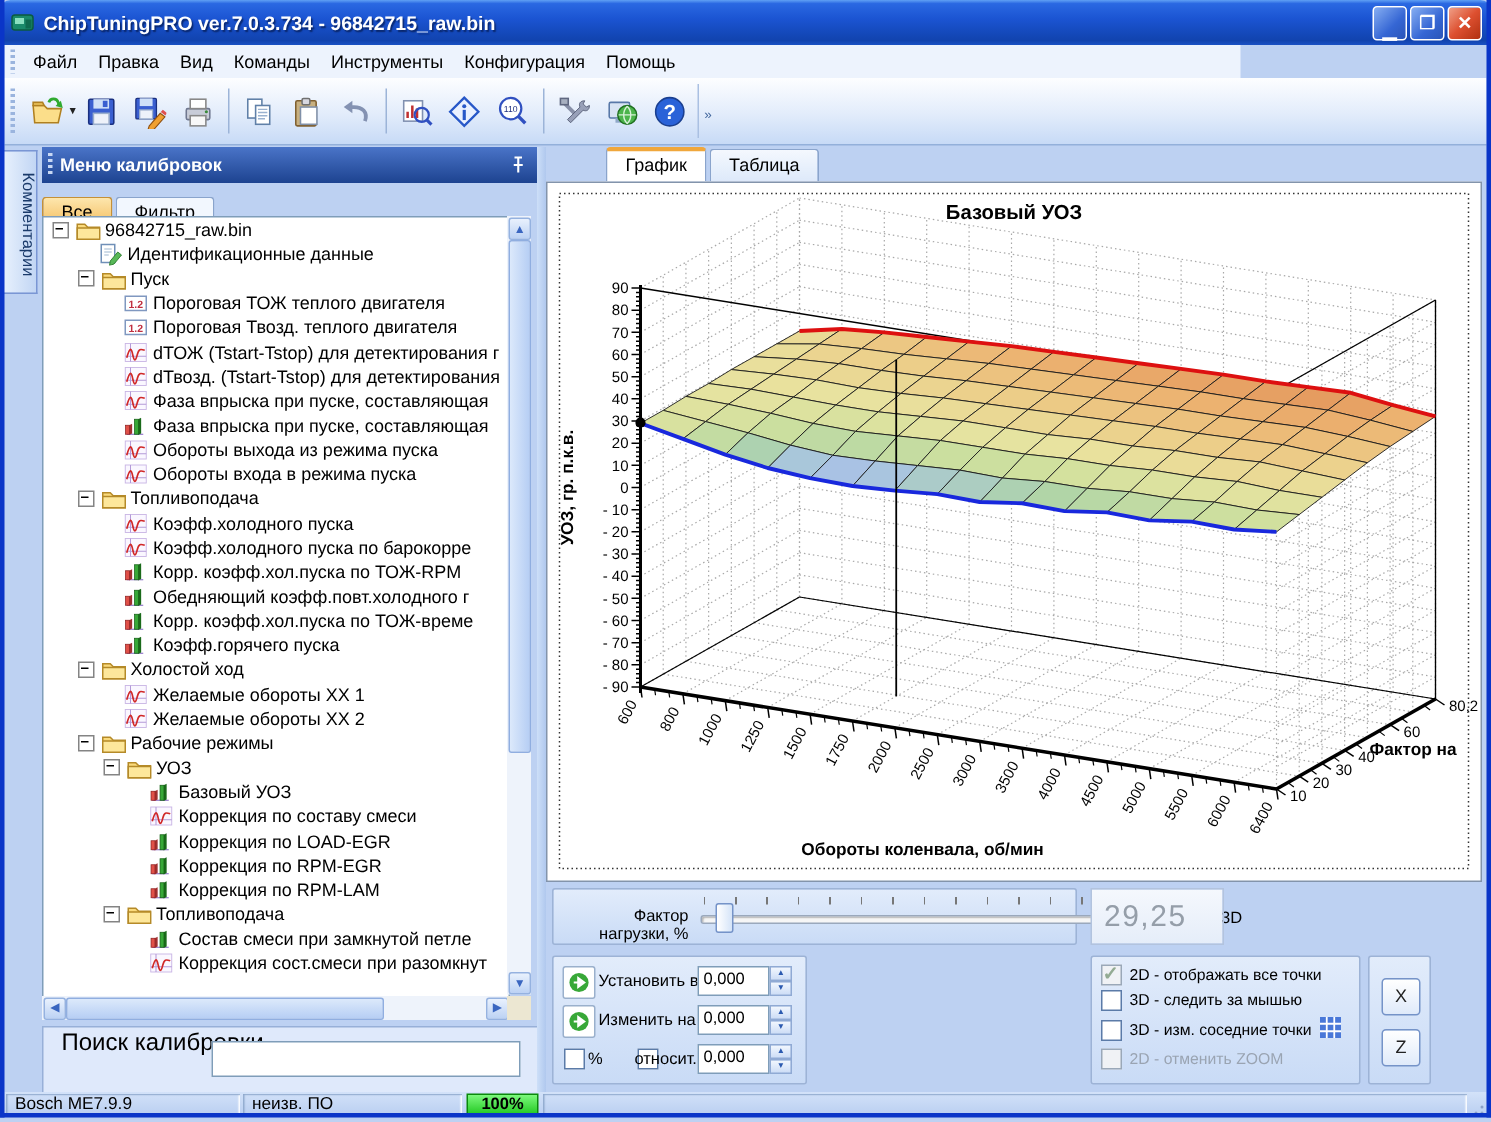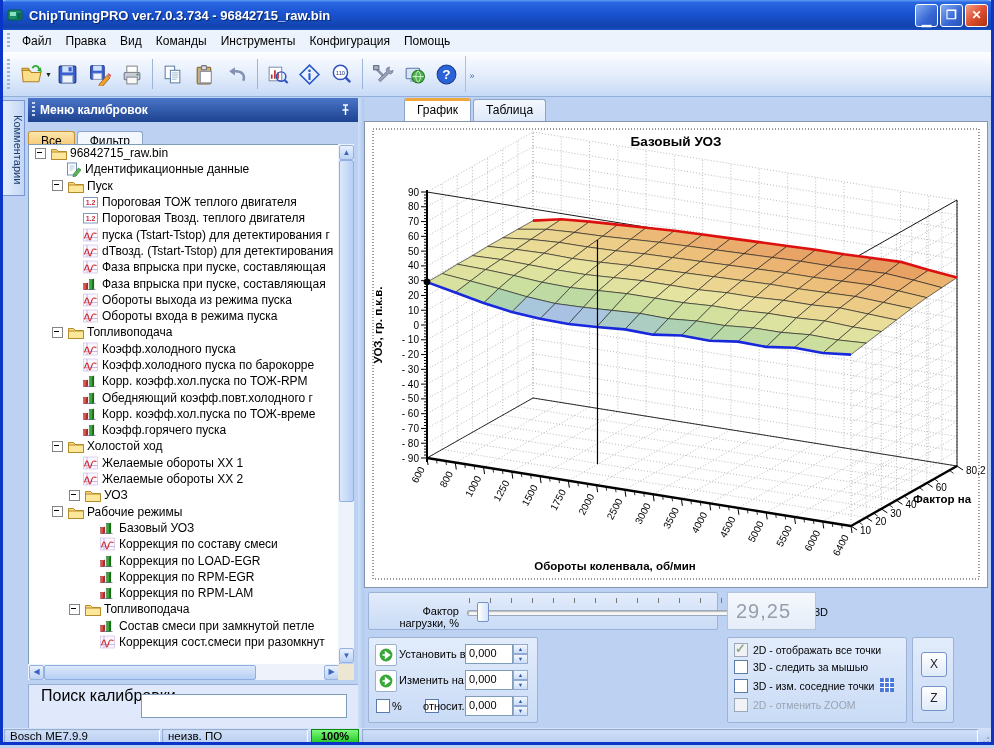--- a/index.html
+++ b/index.html
@@ -8,21 +8,21 @@
   
   #titlebar{left:0;top:0;width:994px;height:30px;border-radius:7px 7px 0 0;
     background:linear-gradient(180deg,#60a0f4 0%,#2a68e2 8%,#1b54d2 42%,#1143ae 90%,#1a51c4 100%);
     display:flex;align-items:center;color:#fff;}
   #winborder{left:0;top:0;width:988px;height:742px;border:3px solid #0a35c8;border-top:none;pointer-events:none;z-index:99;}
   .titletext{font-size:13px;font-weight:bold;text-shadow:1px 1px 1px #09266b;margin-left:6px;white-space:nowrap;}
   .winbtn{width:21px;height:21px;border:1px solid #fff;border-radius:3px;margin-left:2px;
     background:linear-gradient(135deg,#86aef2,#3566d4 60%,#2a55b8);position:relative;}
   .winbtn.close{background:linear-gradient(135deg,#f0a088,#dd5030 50%,#b03010);}
   .winbtn span{position:absolute;left:0;top:0;width:100%;height:100%;color:#fff;font-size:12px;font-weight:bold;text-align:center;line-height:20px;}
-  #menubar{left:3px;top:30px;width:988px;height:22px;background:#edf3fd;border-bottom:1px solid #c6d7f1;display:flex;align-items:center;}
+  #menubar{left:3px;top:30px;width:824px;height:22px;background:#edf3fd;border-bottom:1px solid #c6d7f1;display:flex;align-items:center;}
   .grip{width:3px;height:70%;margin:0 5px 0 4px;background-image:repeating-linear-gradient(180deg,#9ab4de 0 2px,transparent 2px 4px);}
   .menu-item{font-size:12px;color:#000;padding:2px 7px;}
   #toolbar{left:3px;top:52px;width:988px;height:44px;display:flex;align-items:center;
     background:linear-gradient(180deg,#fdfeff,#e2ecfb 55%,#c7daf6);border-bottom:1px solid #93b0da;}
   .tbtn{width:32px;height:34px;display:flex;align-items:center;justify-content:center;border-radius:3px;}
   .tsep{width:1px;height:30px;background:#9cb4d8;margin:0 4px;}
   .tb-drop{font-size:7px;color:#222;margin-left:-2px;}
   
   #comments-tab{left:2px;top:100px;width:22px;height:90px;background:linear-gradient(90deg,#e8f1fd,#c2d6f4);
     border:1px solid #7a96d4;border-left:none;border-radius:0 0 0 0;font-size:11px;color:#1a3a6a;
@@ -283,21 +283,21 @@
           </svg>
           <span class="tlabel">Пороговая Твозд. теплого двигателя</span>
         </div>
         <div class="trow" style="padding-left: 40px;">
           <span style="width:13px;flex:0 0 13px"></span>
           <svg class="ticon" viewBox="0 0 16 16">
             <rect x="1" y="2" width="14" height="12" fill="#faf7ff" stroke="#c8b4e4" stroke-width=".6"></rect>
             <path d="M4.5 2v12M1 10.5h14" stroke="#b49ad8" stroke-width=".7"></path>
             <path d="M2 11.5c2-7 3-7 4-2s2 4 3 0 2-4 5-3" fill="none" stroke="#d02828" stroke-width="1.1"></path>
           </svg>
-          <span class="tlabel">пуска (Tstart-Tstop) для детектирования г</span>
+          <span class="tlabel">dТОЖ (Tstart-Tstop) для детектирования г</span>
         </div>
         <div class="trow" style="padding-left: 40px;">
           <span style="width:13px;flex:0 0 13px"></span>
           <svg class="ticon" viewBox="0 0 16 16">
             <rect x="1" y="2" width="14" height="12" fill="#faf7ff" stroke="#c8b4e4" stroke-width=".6"></rect>
             <path d="M4.5 2v12M1 10.5h14" stroke="#b49ad8" stroke-width=".7"></path>
             <path d="M2 11.5c2-7 3-7 4-2s2 4 3 0 2-4 5-3" fill="none" stroke="#d02828" stroke-width="1.1"></path>
           </svg>
           <span class="tlabel">dТвозд. (Tstart-Tstop) для детектирования</span>
         </div>
@@ -428,35 +428,35 @@
         </div>
         <div class="trow" style="padding-left: 40px;">
           <span style="width:13px;flex:0 0 13px"></span>
           <svg class="ticon" viewBox="0 0 16 16">
             <rect x="1" y="2" width="14" height="12" fill="#faf7ff" stroke="#c8b4e4" stroke-width=".6"></rect>
             <path d="M4.5 2v12M1 10.5h14" stroke="#b49ad8" stroke-width=".7"></path>
             <path d="M2 11.5c2-7 3-7 4-2s2 4 3 0 2-4 5-3" fill="none" stroke="#d02828" stroke-width="1.1"></path>
           </svg>
           <span class="tlabel">Желаемые обороты ХХ 2</span>
         </div>
-        <div class="trow" style="padding-left: 40px;">
+        <div class="trow" style="padding-left: 23px;">
           <span class="texp"></span>
           <svg class="ticon" viewBox="0 0 16 16">
             <path d="M1 4.5h5l2 2h8v8H1z" fill="#fada7c" stroke="#b58a28"></path>
             <path d="M1 7h15v7.5H1z" fill="#fde79b" stroke="#b58a28"></path>
           </svg>
-          <span class="tlabel">УОЗ</span>
-        </div>
-        <div class="trow" style="padding-left: 23px;">
+          <span class="tlabel">Рабочие режимы</span>
+        </div>
+        <div class="trow" style="padding-left: 40px;">
           <span class="texp"></span>
           <svg class="ticon" viewBox="0 0 16 16">
             <path d="M1 4.5h5l2 2h8v8H1z" fill="#fada7c" stroke="#b58a28"></path>
             <path d="M1 7h15v7.5H1z" fill="#fde79b" stroke="#b58a28"></path>
           </svg>
-          <span class="tlabel">Рабочие режимы</span>
+          <span class="tlabel">УОЗ</span>
         </div>
         <div class="trow" style="padding-left: 57px;">
           <span style="width:13px;flex:0 0 13px"></span>
           <svg class="ticon" viewBox="0 0 16 16">
             <path d="M2 13.5h11" stroke="#8060c0" stroke-width=".8"></path>
             <path d="M3.6 7.5l2-1v6.5l-2 1z" fill="#a03030"></path>
             <rect x="1.2" y="7.5" width="2.6" height="6" fill="#e05048" stroke="#902020" stroke-width=".5"></rect>
             <path d="M9.6 3.5l2-1v10.5l-2 1z" fill="#1a6a1a"></path>
             <rect x="7.2" y="3.5" width="2.6" height="10" fill="#38a838" stroke="#156015" stroke-width=".5"></rect>
           </svg>

